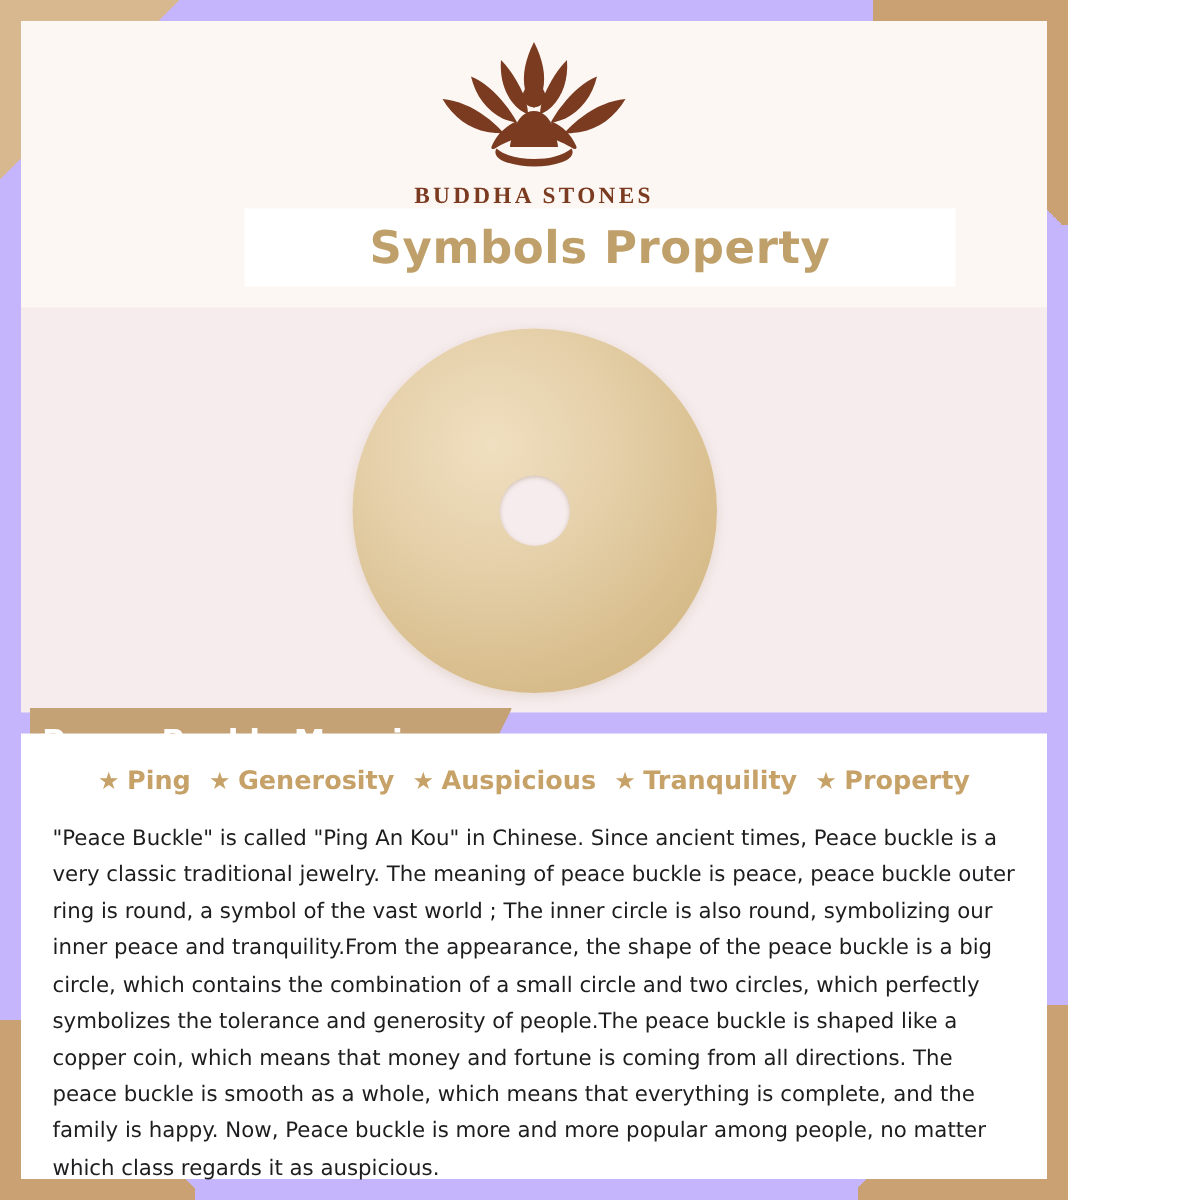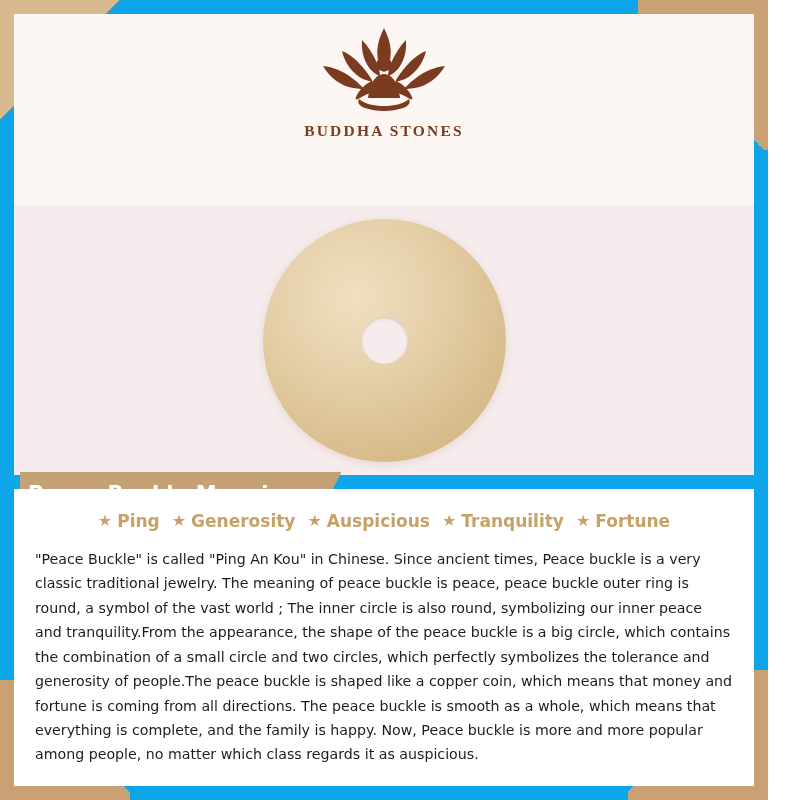--- a/index.html
+++ b/index.html
@@ -4,22 +4,22 @@
 <style>
   * { box-sizing: border-box; margin: 0; padding: 0; }
   html, body {
     width: 800px; height: 800px;
     font-family: "Liberation Sans", sans-serif;
     background: #ffffff;
     overflow: hidden;
   }
   #page {
     position: relative;
-    width: 768px; height: 800px;
-    background: #0ea5e9;
+    width: 712px; height: 800px;
+    background: #c4b5fd;
     overflow: hidden;
   }
 
   
   .corner {
     position: absolute;
     background: #c9a57c;
   }
   .corner-tl {
     top: 0; left: 0;
@@ -208,20 +208,23 @@
 
         <path d="M73 57 C66 60 60 66 57 73 C56 75 57 76 59 75 C64 72 70 69 75 68 C77 67 76 64 75 62 Z"></path>
         <path d="M97 57 C104 60 110 66 113 73 C114 75 113 76 111 75 C106 72 100 69 95 68 C93 67 94 64 95 62 Z"></path>
 
         <path d="M60 75 C66 80 75 82 85 82 C95 82 104 80 110 75 C112 78 110 82 104 84 C98 86 92 87 85 87 C78 87 72 86 66 84 C60 82 58 78 60 75 Z"></path>
       </g>
     </svg>
     <div class="logo-text">BUDDHA STONES</div>
   </div>
 
+  <div class="title-bar">
+    <h1>Symbols Property</h1>
+  </div>
 
   <div class="image-panel">
     <div class="donut"></div>
   </div>
 
   <div class="ribbon">
     <span>Peace Buckle Meaning</span>
   </div>
 
   <div class="content">
@@ -237,20 +240,20 @@
       <div class="kw">
         <span class="star">★</span>
         <span>Auspicious</span>
       </div>
       <div class="kw">
         <span class="star">★</span>
         <span>Tranquility</span>
       </div>
       <div class="kw">
         <span class="star">★</span>
-        <span>Fortune</span>
+        <span>Property</span>
       </div>
     </div>
 
     <p class="body-text">"Peace Buckle" is called "Ping An Kou" in Chinese. Since ancient times, Peace buckle is a very classic traditional jewelry. The meaning of peace buckle is peace, peace buckle outer ring is round, a symbol of the vast world ; The inner circle is also round, symbolizing our inner peace and tranquility.From the appearance, the shape of the peace buckle is a big circle, which contains the combination of a small circle and two circles, which perfectly symbolizes the tolerance and generosity of people.The peace buckle is shaped like a copper coin, which means that money and fortune is coming from all directions. The peace buckle is smooth as a whole, which means that everything is complete, and the family is happy. Now, Peace buckle is more and more popular among people, no matter which class regards it as auspicious.</p>
   </div>
 
 </div>
 
 </body></html>

